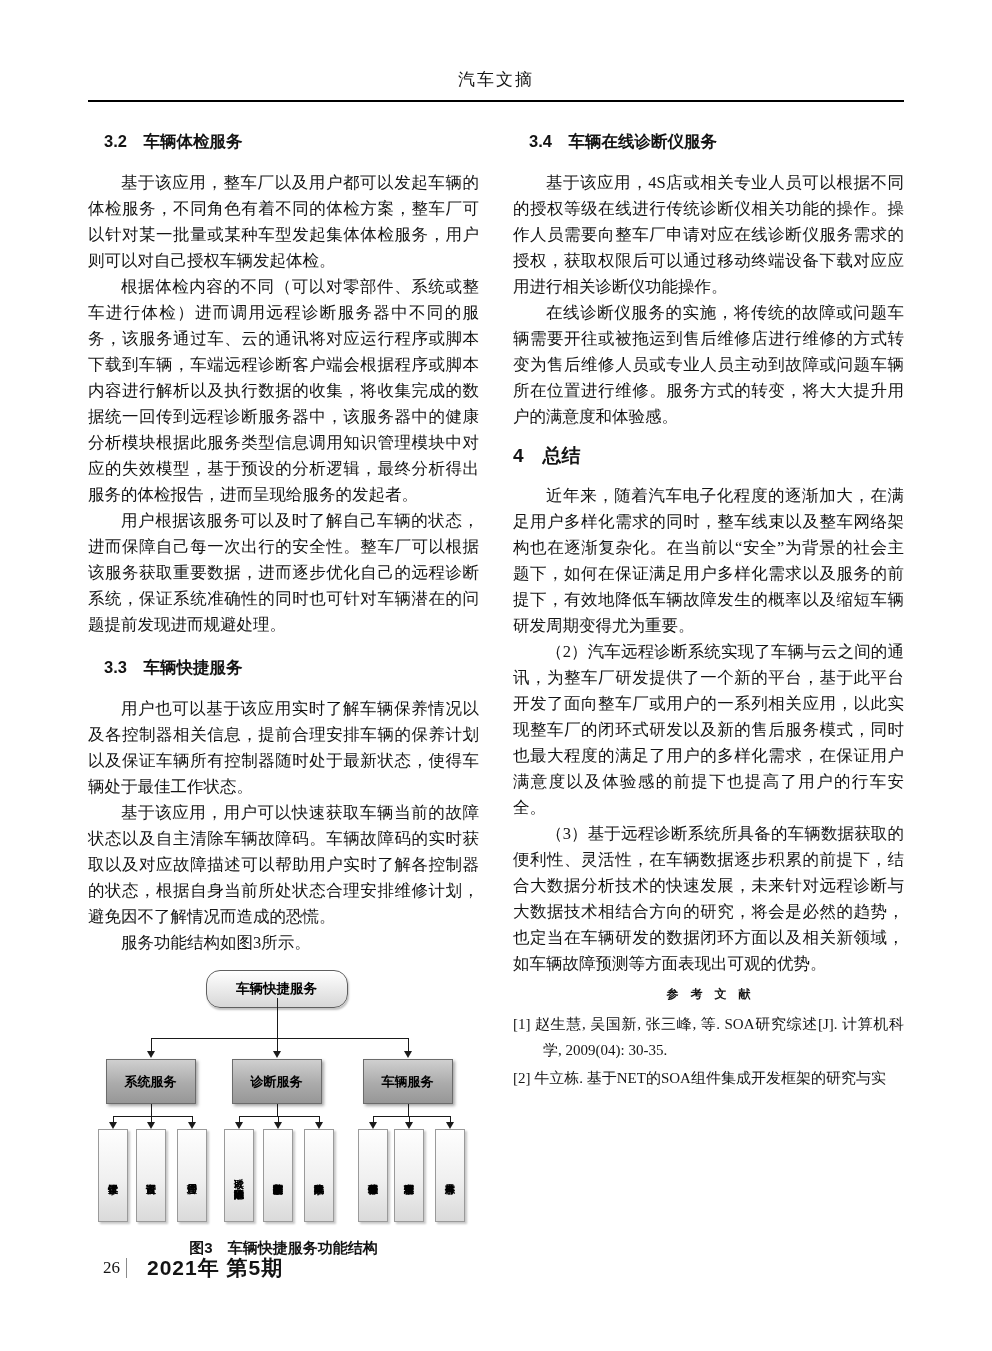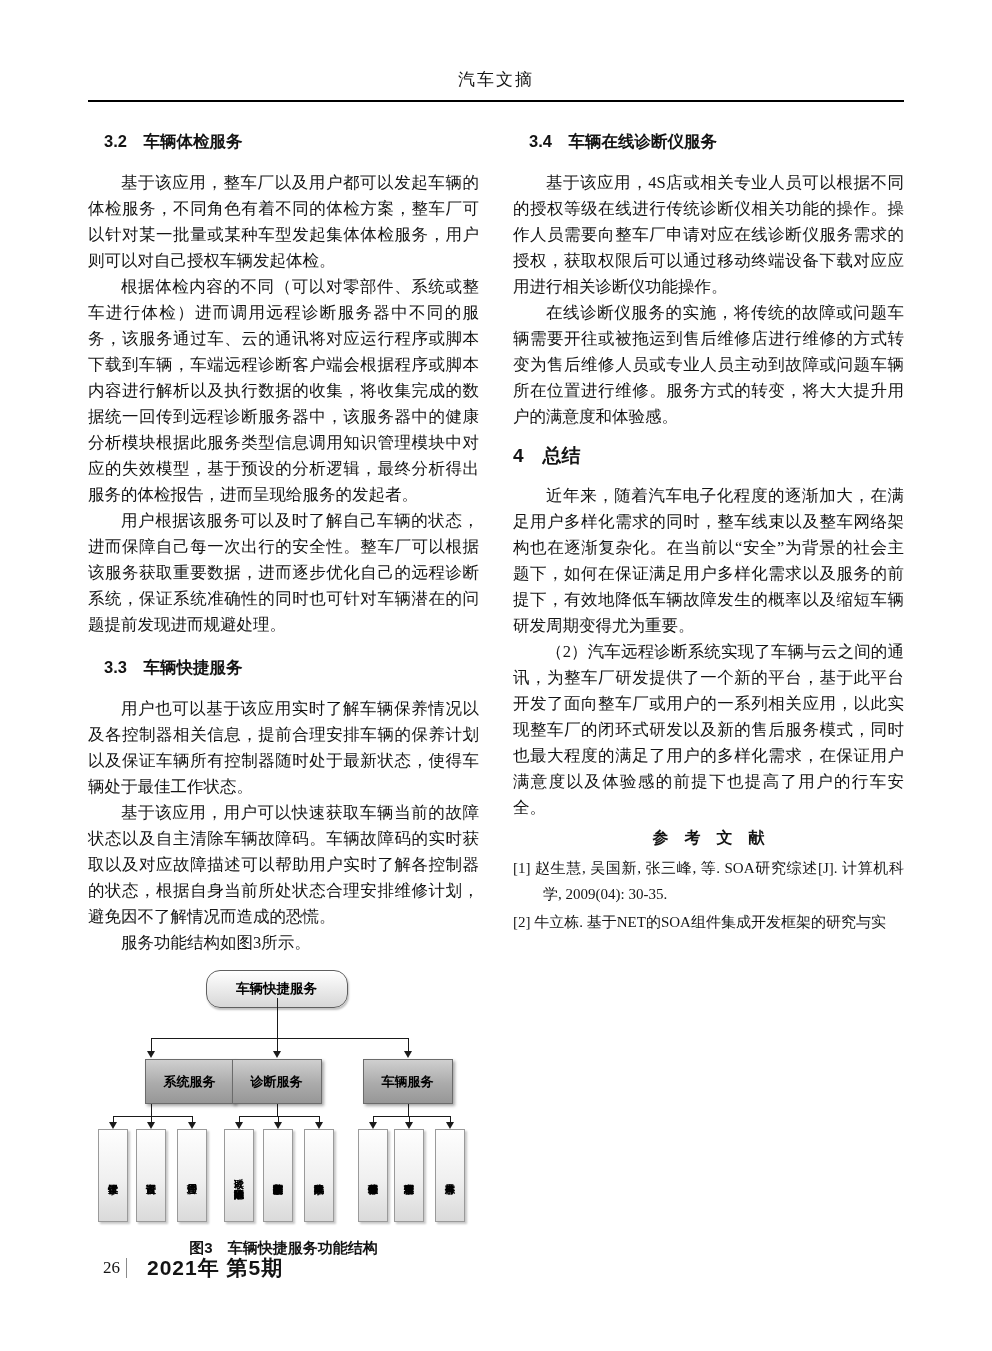--- a/index.html
+++ b/index.html
@@ -79,21 +79,21 @@
     border-top: 7px solid #1a1a1a;
   }
   .figure-caption {
     margin-top: 13px; text-align: center;
     font-family: "Liberation Sans", sans-serif;
     font-weight: bold; font-size: 15px;
   }
   
   .ref-title {
     font-family: "Liberation Sans", sans-serif;
-    font-weight: bold; font-size: 16px; text-align: center;
+    font-weight: bold; font-size: 12px; text-align: center;
     margin: 4px 0 4px 0; line-height: 26px;
   }
   .ref-item {
     font-size: 15px; line-height: 26px; margin: 2px 0 0 0;
     padding-left: 30px; text-indent: -30px; text-align: justify;
   }
   
   .page-footer {
     position: absolute; top: 1254px; left: 103px;
     display: flex; align-items: center;
@@ -132,21 +132,21 @@
 
         <div class="cline" style="left:183px; top:34px; width:1px; height:40px;"></div>
         <div class="cline" style="left:57px; top:74px; width:258px; height:1px;"></div>
         <div class="cline" style="left:57px; top:74px; width:1px; height:14px;"></div>
         <div class="cline" style="left:183px; top:74px; width:1px; height:14px;"></div>
         <div class="cline" style="left:314px; top:74px; width:1px; height:14px;"></div>
         <div class="arrow-down" style="left:53px; top:87px;"></div>
         <div class="arrow-down" style="left:179px; top:87px;"></div>
         <div class="arrow-down" style="left:310px; top:87px;"></div>
 
-        <div class="node-branch" style="left:12px;margin-left:39px;">系统服务</div>
+        <div class="node-branch" style="left:12px;">系统服务</div>
         <div class="node-branch" style="left:138px;">诊断服务</div>
         <div class="node-branch" style="left:269px;">车辆服务</div>
 
         <div class="cline" style="left:57px;  top:140px; width:1px; height:12px;"></div>
         <div class="cline" style="left:183px; top:140px; width:1px; height:12px;"></div>
         <div class="cline" style="left:314px; top:140px; width:1px; height:12px;"></div>
         <div class="cline" style="left:19px;  top:152px; width:79px; height:1px;"></div>
         <div class="cline" style="left:145px; top:152px; width:80px; height:1px;"></div>
         <div class="cline" style="left:279px; top:152px; width:77px; height:1px;"></div>
 
@@ -203,20 +203,21 @@
   </div>
 
   <div class="column">
     <h2 class="subsection">3.4　车辆在线诊断仪服务</h2>
     <p class="body">基于该应用，4S店或相关专业人员可以根据不同的授权等级在线进行传统诊断仪相关功能的操作。操作人员需要向整车厂申请对应在线诊断仪服务需求的授权，获取权限后可以通过移动终端设备下载对应应用进行相关诊断仪功能操作。</p>
     <p class="body">在线诊断仪服务的实施，将传统的故障或问题车辆需要开往或被拖运到售后维修店进行维修的方式转变为售后维修人员或专业人员主动到故障或问题车辆所在位置进行维修。服务方式的转变，将大大提升用户的满意度和体验感。</p>
 
     <h1 class="section">4　总结</h1>
     <p class="body">近年来，随着汽车电子化程度的逐渐加大，在满足用户多样化需求的同时，整车线束以及整车网络架构也在逐渐复杂化。在当前以“安全”为背景的社会主题下，如何在保证满足用户多样化需求以及服务的前提下，有效地降低车辆故障发生的概率以及缩短车辆研发周期变得尤为重要。</p>
     <p class="body">（2）汽车远程诊断系统实现了车辆与云之间的通讯，为整车厂研发提供了一个新的平台，基于此平台开发了面向整车厂或用户的一系列相关应用，以此实现整车厂的闭环式研发以及新的售后服务模式，同时也最大程度的满足了用户的多样化需求，在保证用户满意度以及体验感的前提下也提高了用户的行车安全。</p>
+    <p class="body">（3）基于远程诊断系统所具备的车辆数据获取的便利性、灵活性，在车辆数据逐步积累的前提下，结合大数据分析技术的快速发展，未来针对远程诊断与大数据技术相结合方向的研究，将会是必然的趋势，也定当在车辆研发的数据闭环方面以及相关新领域，如车辆故障预测等方面表现出可观的优势。</p>
 
     <div class="ref-title">参　考　文　献</div>
     <p class="ref-item">[1] 赵生慧, 吴国新, 张三峰, 等. SOA研究综述[J]. 计算机科学, 2009(04): 30-35.</p>
     <p class="ref-item">[2] 牛立栋. 基于NET的SOA组件集成开发框架的研究与实</p>
   </div>
 </div>
 
 <div class="page-footer">
   <span class="footer-pagenum">26</span>
   <span class="footer-bar"></span>

